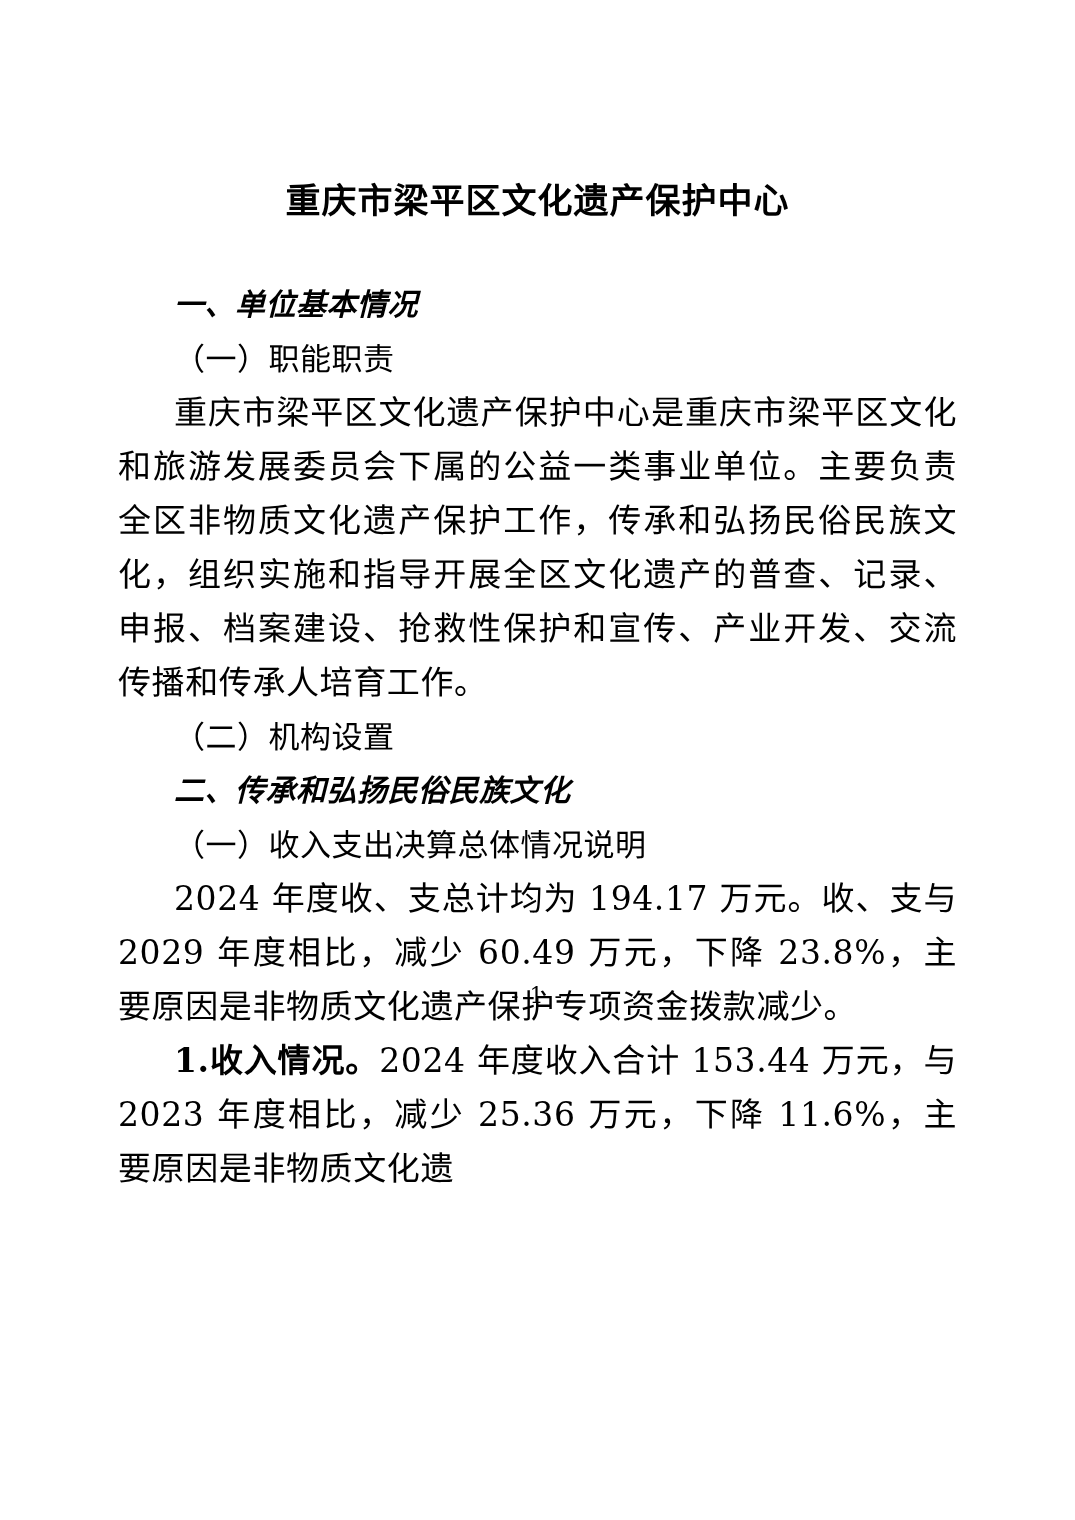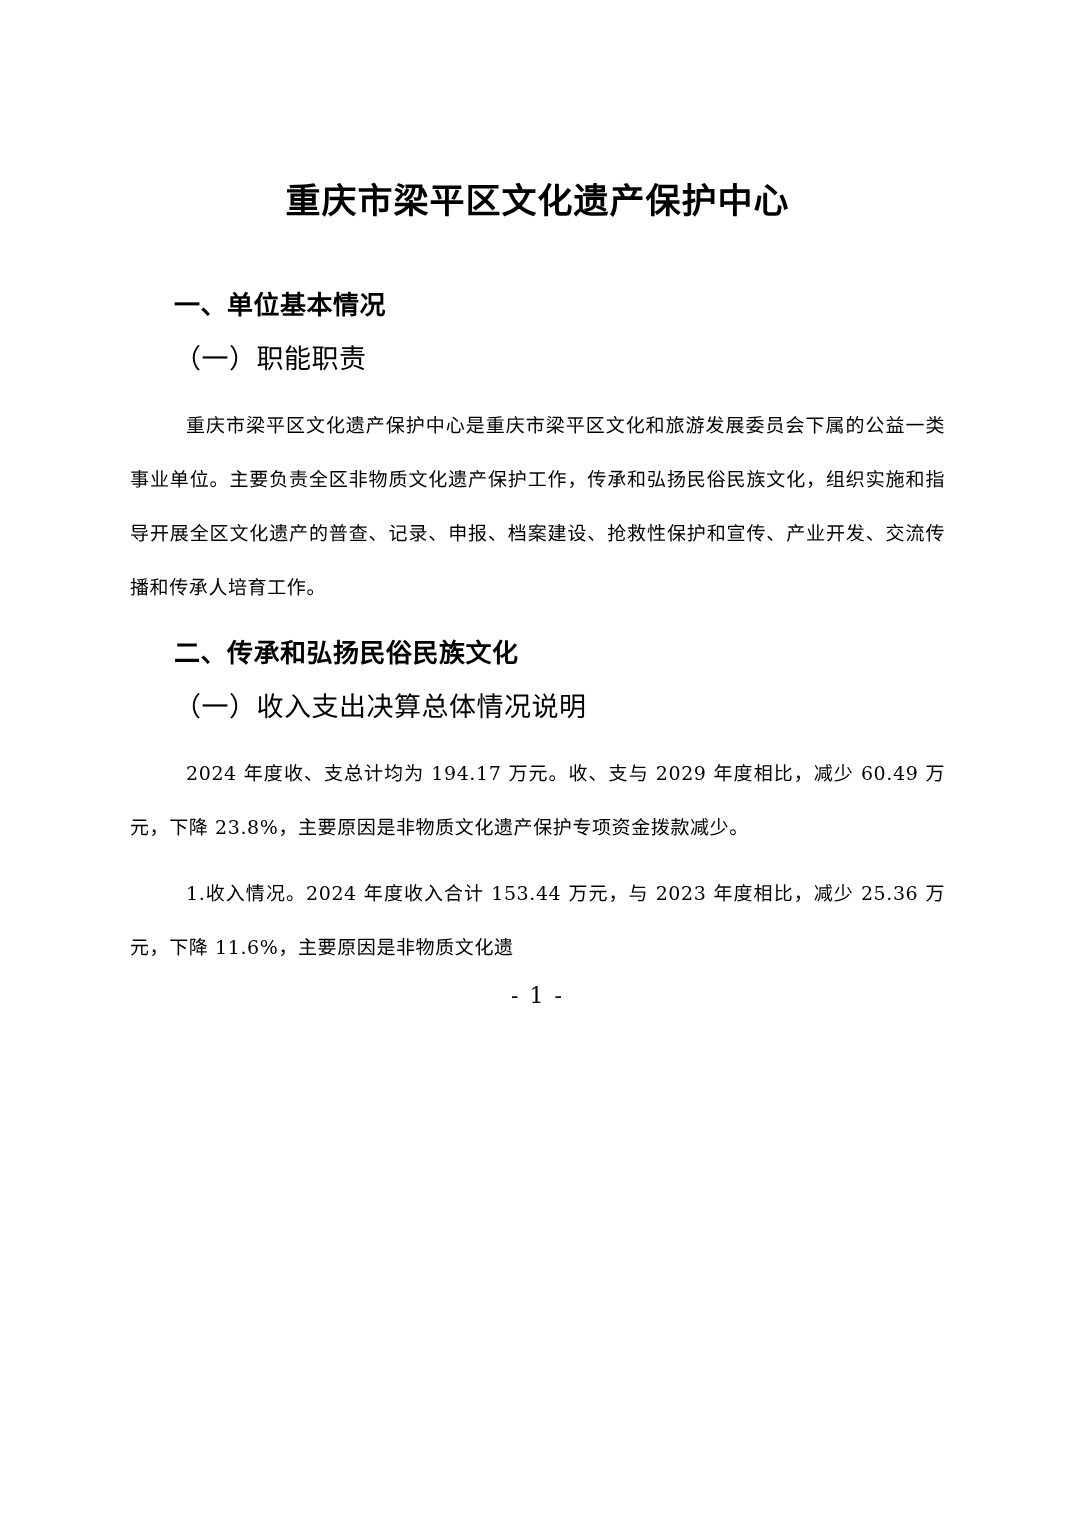--- a/index.html
+++ b/index.html
@@ -34,44 +34,45 @@
     letter-spacing: 1px;
     margin: 0 0 52px 0;
   }
   .doc-title .line {
     display: block;
     white-space: nowrap;
   }
   .heading {
     font-family: "DejaVu Sans", "Liberation Sans", sans-serif;
     font-weight: bold;
-    font-size: 26px;
+    font-size: 30px;
     line-height: 54px;
     letter-spacing: 0.5px;
     text-indent: 56px;
     margin: 0;
+    font-style: italic;
   }
   .subheading {
-    font-size: 27px;
+    font-size: 31px;
     line-height: 54px;
     letter-spacing: 0.5px;
     text-indent: 56px;
     margin: 0;
   }
   p.body-text {
-    font-size: 19px;
+    font-size: 33px;
     line-height: 54px;
     letter-spacing: 0.6px;
     text-indent: 56px;
-    margin: 12px;
+    margin: 0;
     text-align: justify;
     text-justify: inter-ideograph;
   }
   .bold-run {
-    font-weight: normal;
+    font-weight: bold;
   }
   .footer {
     position: absolute;
     left: 0;
     right: 0;
     bottom: 92px;
     text-align: center;
     font-size: 22px;
     letter-spacing: 2px;
     font-family: "DejaVu Serif", "Liberation Serif", serif;
@@ -85,20 +86,21 @@
   <div class="doc-title">
     <span class="line">重庆市梁平区文化遗产保护中心</span>
   </div>
 
   <h2 class="heading">一、单位基本情况</h2>
 
   <div class="subheading">（一）职能职责</div>
 
   <p class="body-text">重庆市梁平区文化遗产保护中心是重庆市梁平区文化和旅游发展委员会下属的公益一类事业单位。主要负责全区非物质文化遗产保护工作，传承和弘扬民俗民族文化，组织实施和指导开展全区文化遗产的普查、记录、申报、档案建设、抢救性保护和宣传、产业开发、交流传播和传承人培育工作。</p>
 
+  <div class="subheading">（二）机构设置</div>
 
 
   <h2 class="heading">二、传承和弘扬民俗民族文化</h2>
 
   <div class="subheading">（一）收入支出决算总体情况说明</div>
 
   <p class="body-text">2024 年度收、支总计均为 194.17 万元。收、支与 2029 年度相比，减少 60.49 万元，下降 23.8%，主要原因是非物质文化遗产保护专项资金拨款减少。</p>
 
   <p class="body-text"><span class="bold-run">1.收入情况。</span><span>2024 年度收入合计 153.44 万元，与 2023 年度相比，减少 25.36 万元，下降 11.6%，主要原因是非物质文化遗</span></p>
 

